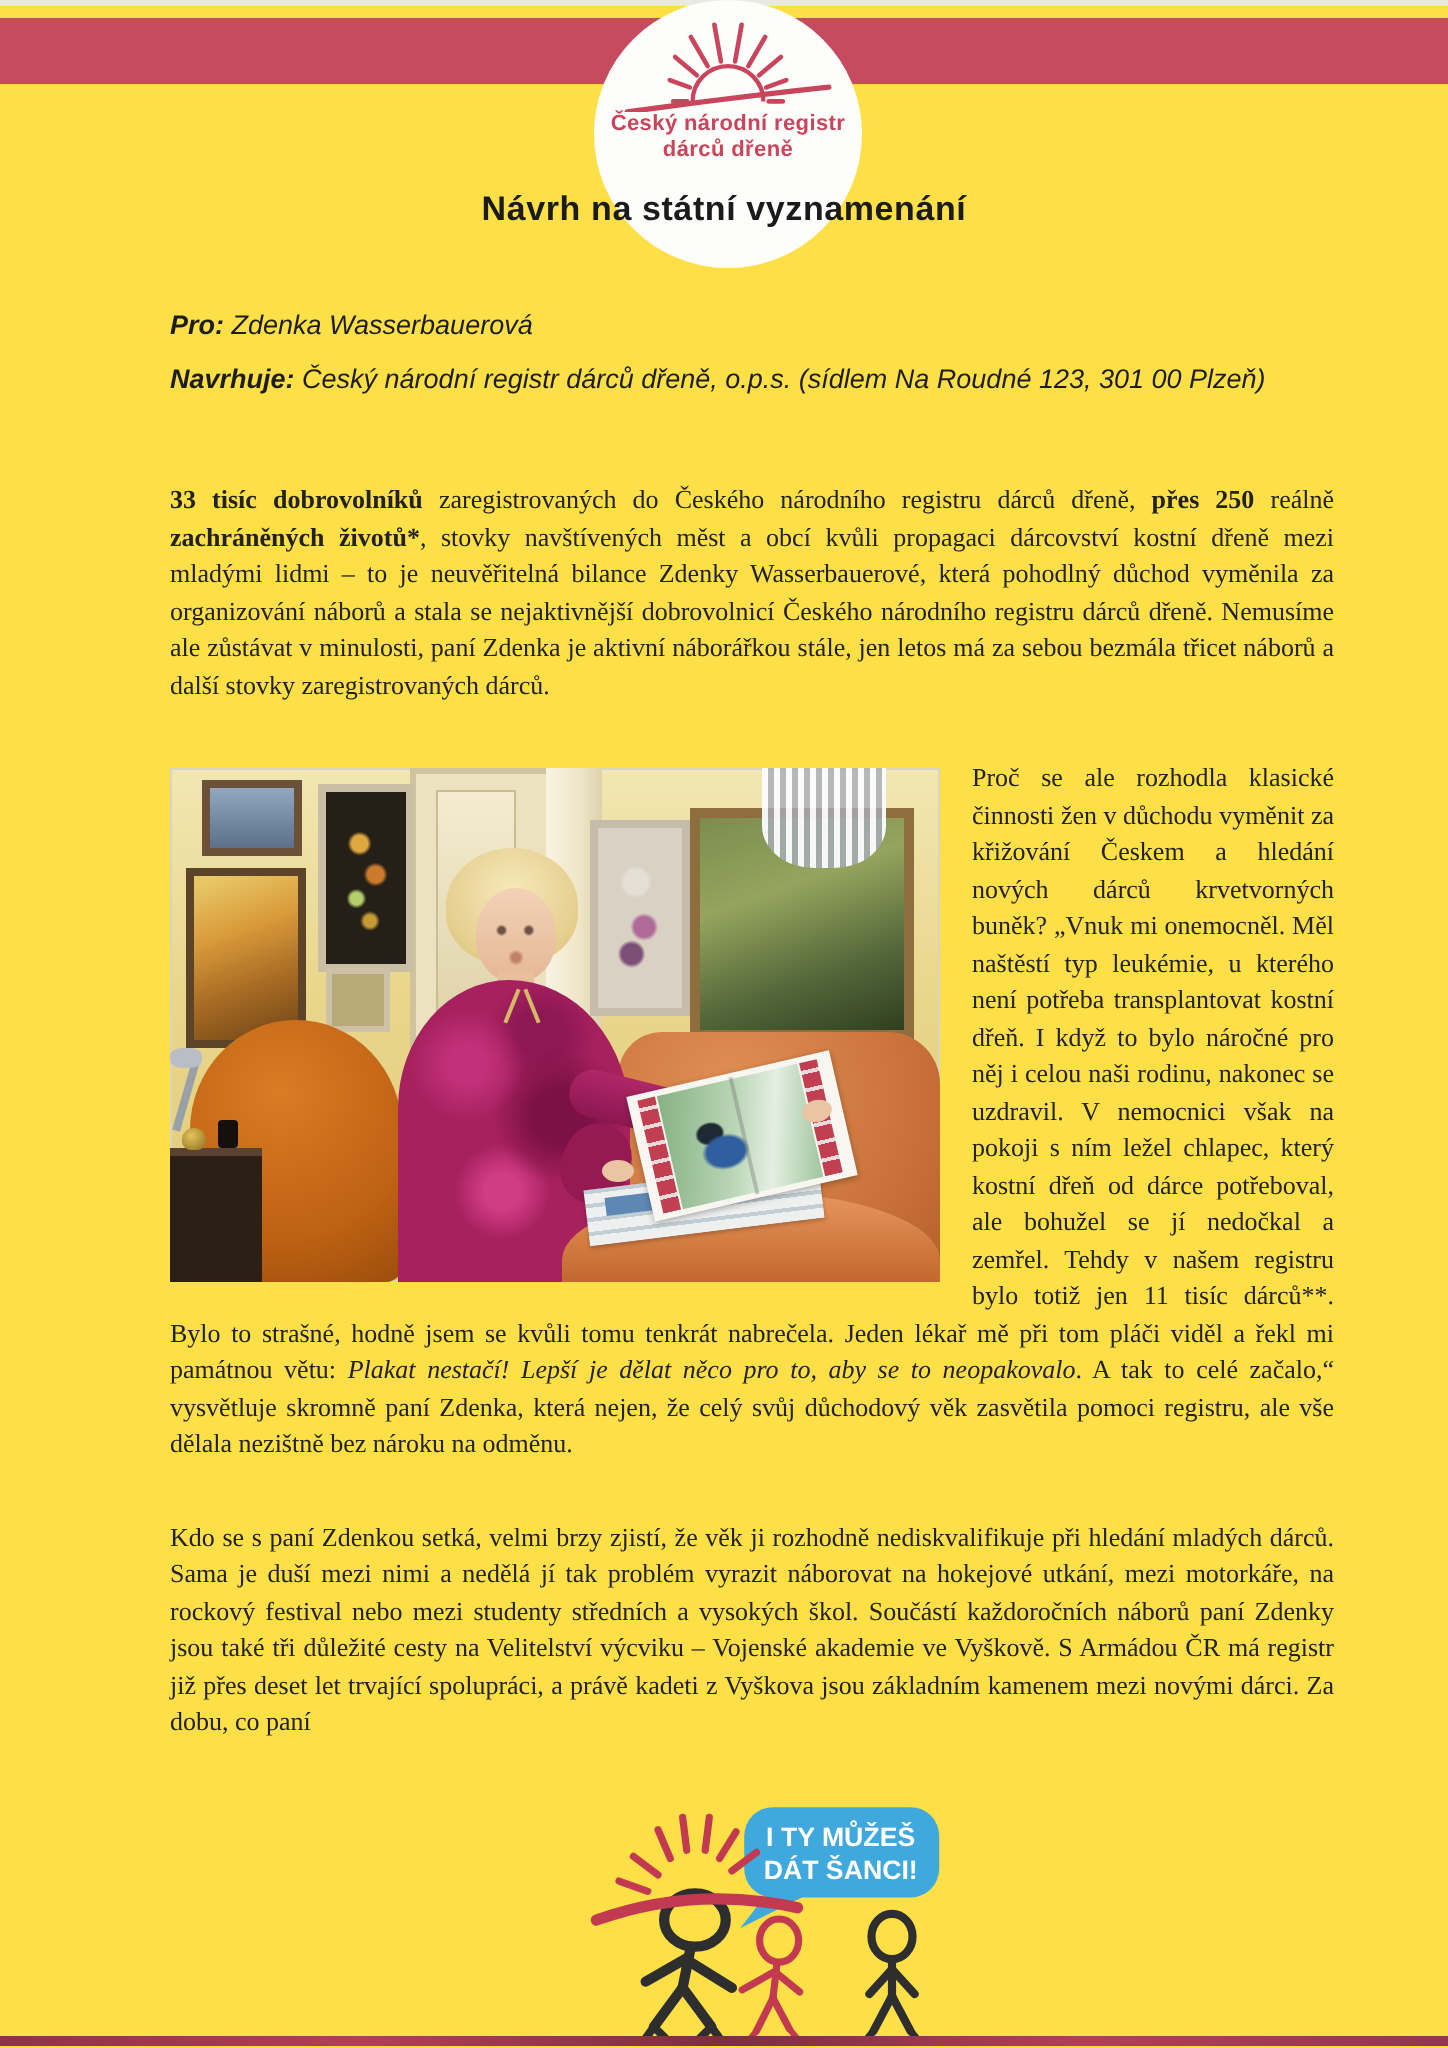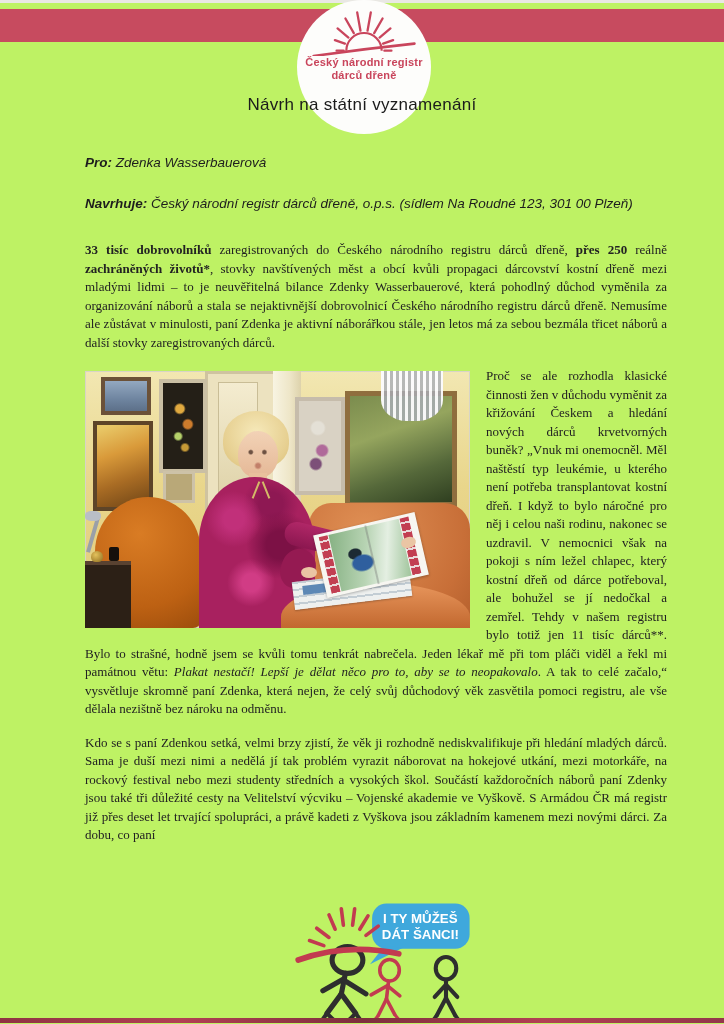--- a/index.html
+++ b/index.html
@@ -1,39 +1,39 @@
 <!DOCTYPE html>
 <html><head>
 <meta charset="utf-8">
 <style>
   html,body{margin:0;padding:0;background:#9a9a9a;}
   .page{
-    position:relative;width:724px;height:1024px;background:#bef264;
+    position:relative;width:724px;height:1024px;background:#fde047;
     font-family:"Liberation Sans",sans-serif;color:#1d1d1d;overflow:hidden;
     margin:0 auto;
   }
   .scan-top-edge{position:absolute;top:0;left:0;width:100%;height:3px;background:#e9e8e3;}
   
   .band{position:absolute;top:9px;left:0;width:724px;height:33px;background:#c74b5f;}
   .dome{position:absolute;top:0;left:297px;width:134px;height:134px;border-radius:50%;background:#fdfdfb;}
   .logo-wrap{position:absolute;top:10px;left:297px;width:134px;text-align:center;}
   .logo-wrap svg{display:block;margin:0 auto;}
   .logo-line{font-size:11px;line-height:12.5px;font-weight:bold;color:#c9455c;letter-spacing:.2px;}
   
   .doc-title{position:absolute;top:95px;left:0;width:724px;text-align:center;
-    font-size:17px;font-weight:normal;letter-spacing:.3px;color:#1b1b1b;}
+    font-size:17px;font-weight:bold;letter-spacing:.3px;color:#1b1b1b;}
   .meta{position:absolute;left:85px;font-size:13.5px;font-style:italic;}
   .meta.pro{top:155px;}
-  .meta.nav{top:196px;}
+  .meta.nav{top:182px;}
   .meta b{font-weight:bold;}
   
   .content{position:absolute;top:241px;left:85px;width:582px;
     font-size:13px;line-height:18.5px;text-align:justify;color:#222;font-family:Liberation Serif, serif;}
   .content p{margin:0;}
-  .content p + p{margin-top:15px;}
+  .content p + p{margin-top:28px;}
   .b{font-weight:bold;}
   .i{font-style:italic;}
   
   .photo{position:relative;float:left;width:385px;height:257px;margin:4px 16px 6px 0;
     overflow:hidden;background:linear-gradient(180deg,#f2e7b2 0%,#e9d68b 45%,#e0ca79 100%);
     box-shadow:0 0 0 1px #d8d4c6 inset;}
   .photo *{position:absolute;}
   .ph-door{left:120px;top:0;width:68px;height:152px;background:#ece2bf;border:3px solid #cfc3a0;}
   .ph-door-panel{left:10px;top:8px;width:38px;height:120px;background:linear-gradient(180deg,#f4ecd0,#ded2a8);border:1px solid #c9bd96;}
   .ph-column{left:188px;top:0;width:28px;height:152px;background:linear-gradient(90deg,#f8f4e2,#eee6c8 60%,#ddd2ab);}

